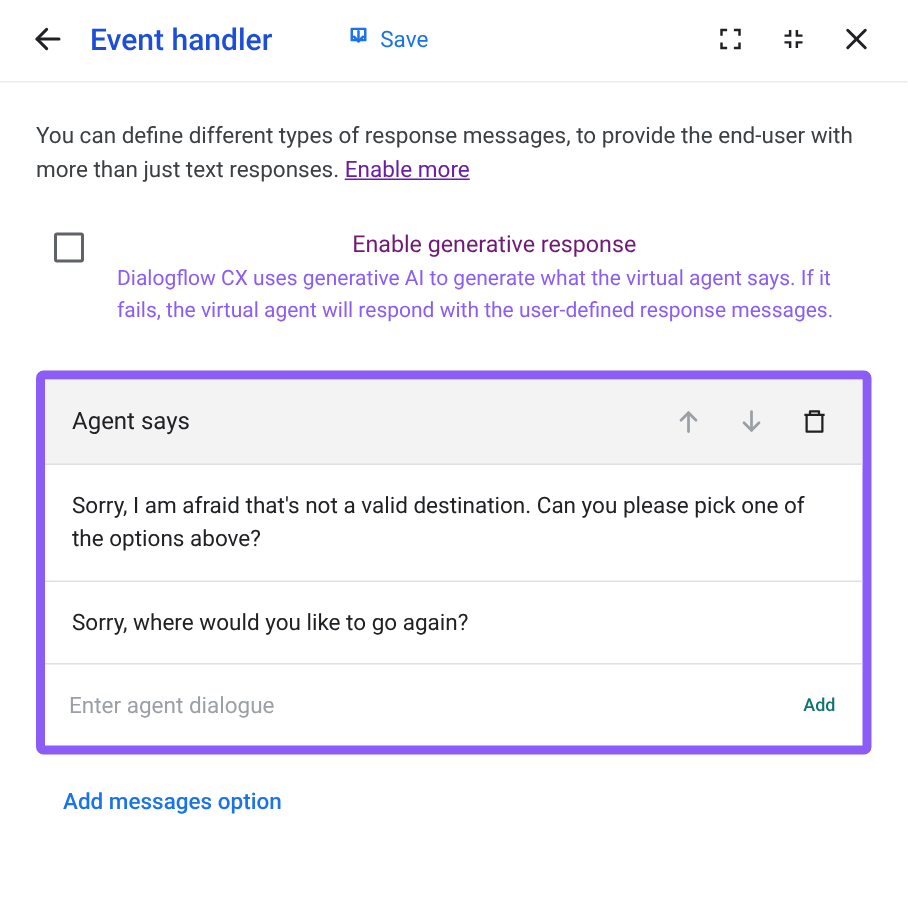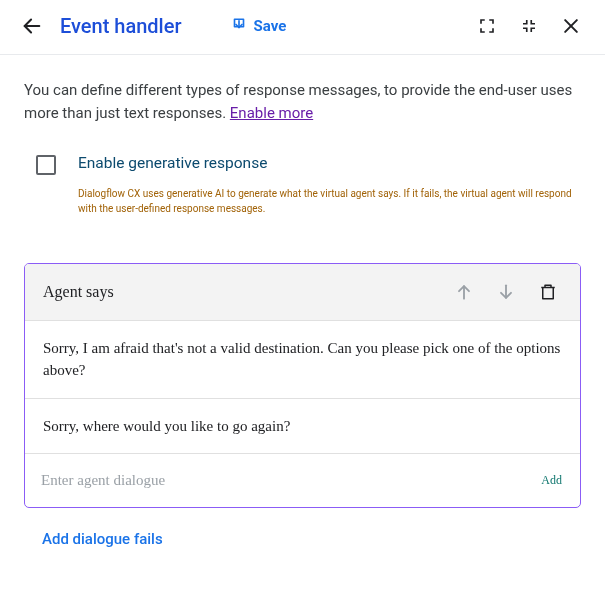--- a/index.html
+++ b/index.html
@@ -26,21 +26,21 @@
   .header .title {
     font-size: 20px;
     font-weight: 500;
     color: #1d4ed8;
   }
   .header .save {
     display: flex;
     align-items: center;
     color: #1a73e8;
     font-size: 15px;
-    font-weight: 700;
+    font-weight: 400;
     margin-left: 48px;
     cursor: pointer;
   }
   .header .save svg { margin-right: 6px; }
   .header .spacer { flex: 1; }
   .header .icon-btn {
     width: 28px; height: 28px;
     display:flex; align-items:center; justify-content:center;
     margin-left: 14px;
     cursor: pointer;
@@ -68,34 +68,34 @@
     width: 20px; height: 20px;
     border: 2px solid #5f6368;
     border-radius: 2px;
     flex: 0 0 auto;
     margin-top: 1px;
     cursor: pointer;
   }
   .gen-text { margin-left: 22px; }
   .gen-title {
     font-size: 15.5px;
-    color: #0c4a6e;
-    margin-bottom: 14px;
+    color: #701a75;
+    margin-bottom: 4px;
+    text-align: center;
   }
   .gen-desc {
-    font-size: 10px;
+    font-size: 14px;
     line-height: 1.55;
-    color: #a16207;
+    color: #8b5cf6;
   }
   .card {
-    border: 1px solid #8b5cf6;
+    border: 6px solid #8b5cf6;
     border-radius: 5px;
-    margin-top: 24px;
+    margin-top: 6px;
     overflow: hidden;
-    font-family: Liberation Serif, serif;
   }
   .card-header {
     display: flex;
     align-items: center;
     background: #f3f3f3;
     border-bottom: 1px solid #e0e0e0;
     padding: 14px 18px;
   }
   .card-header .ch-title {
     font-size: 16px;
@@ -189,21 +189,21 @@
     <svg width="20" height="20" viewBox="0 0 24 24" fill="none" stroke="#202124" stroke-width="2.4" stroke-linecap="round">
         <line x1="5" y1="5" x2="19" y2="19"></line>
         <line x1="19" y1="5" x2="5" y2="19"></line>
       </svg>
   </div>
 </div>
 
 <div class="content">
 
   <div class="intro">
-    <span>You can define different types of response messages, to provide the end-user uses more than just text responses. </span><a>Enable more</a>
+    <span>You can define different types of response messages, to provide the end-user with more than just text responses. </span><a>Enable more</a>
   </div>
 
   <div class="gen-block">
     <div class="checkbox"></div>
     <div class="gen-text">
       <div class="gen-title">Enable generative response</div>
       <div class="gen-desc">Dialogflow CX uses generative AI to generate what the virtual agent says. If it fails, the virtual agent will respond with the user-defined response messages.</div>
     </div>
   </div>
 
@@ -232,15 +232,15 @@
       </div>
     </div>
     <div class="row">Sorry, I am afraid that's not a valid destination. Can you please pick one of the options above?</div>
     <div class="row">Sorry, where would you like to go again?</div>
     <div class="input-row">
       <input type="text" placeholder="Enter agent dialogue" style="">
       <div class="add-btn">Add</div>
     </div>
   </div>
 
-  <div class="add-option">Add dialogue fails</div>
+  <div class="add-option">Add messages option</div>
 
 </div>
 
 </body></html>

